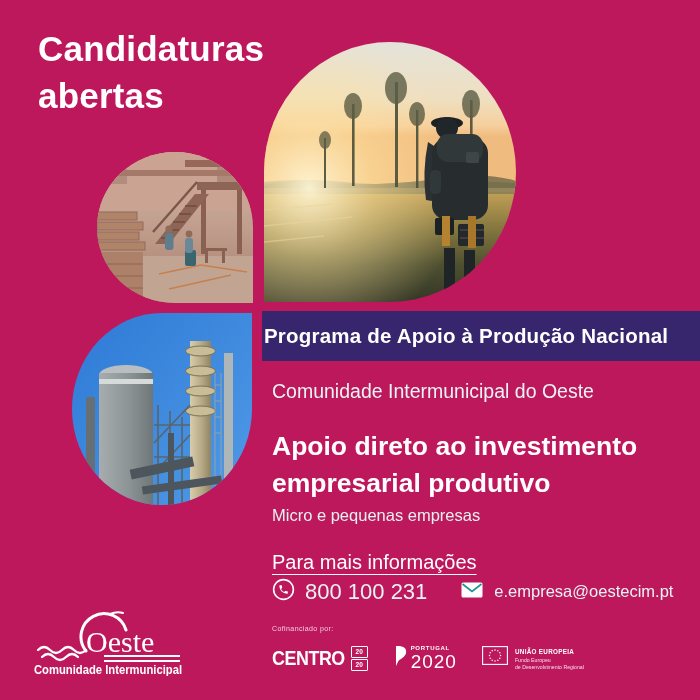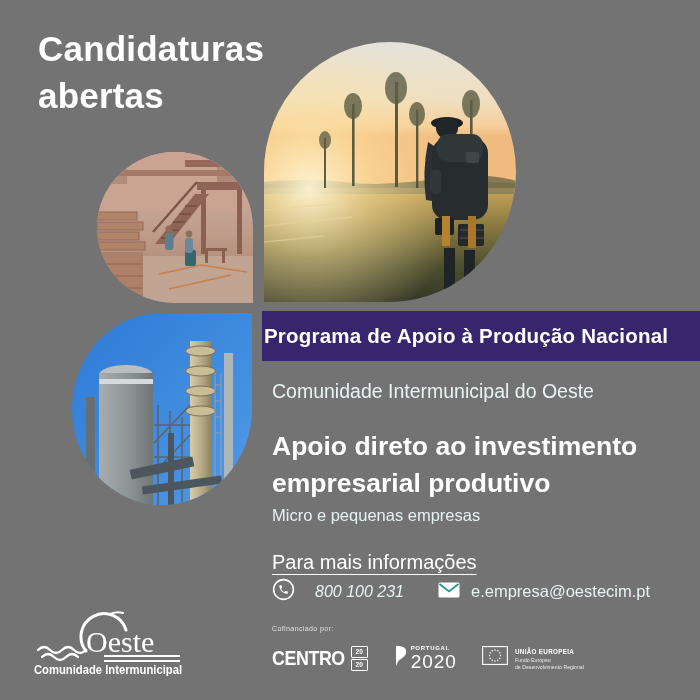--- a/index.html
+++ b/index.html
@@ -1,18 +1,18 @@
 <!DOCTYPE html>
 <html><head>
 <meta charset="utf-8">
 <style>
   html,body{margin:0;padding:0;background:#0c4b4d;}
   .poster{
     position:relative;width:700px;height:700px;overflow:hidden;
-    background:#737373;
+    background:#be185d;
     font-family:"Liberation Sans", sans-serif;
     color:#ffffff;
   }
   .abs{position:absolute;}
   .title{
     left:38px;top:26px;width:300px;
     font-size:35px;font-weight:bold;line-height:1.33;
     white-space:pre-line;letter-spacing:.2px;
   }
   .photo{overflow:hidden;}
@@ -26,21 +26,21 @@
     font-size:20.5px;font-weight:bold;letter-spacing:.2px;
   }
   .org{left:272px;top:380px;font-size:19.5px;font-weight:normal;color:#eaf4f4;}
   .heading{left:272px;top:428px;font-size:26.5px;font-weight:bold;line-height:1.38;white-space:pre-line;}
   .target{left:272px;top:506px;font-size:16.5px;color:#e6f1f1;}
   .info-label{
     left:272px;top:551px;font-size:20px;
     text-decoration:underline;text-underline-offset:5px;text-decoration-thickness:1px;
   }
   .contact{left:272px;top:578px;display:flex;align-items:center;}
-  .contact .num{margin-left:20px;font-size:16px;color:#e9f3f3;font-style:italic;}
+  .contact .num{margin-left:10px;font-size:22px;color:#e9f3f3;}
   .contact .mail-ic{margin-left:34px;}
   .contact .mail{margin-left:11px;font-size:16.5px;color:#e9f3f3;}
   .oeste{left:32px;top:610px;width:152px;height:66px;}
   .cofin{left:272px;top:625px;font-size:7px;letter-spacing:.4px;color:rgba(255,255,255,.78);}
   .logos{left:272px;top:643px;display:flex;align-items:center;gap:25px;height:30px;}
   .centro{display:flex;align-items:center;gap:3px;}
   .centro .cword{font-size:21px;font-weight:bold;letter-spacing:-.5px;transform:scaleX(.85);transform-origin:left center;}
   .centro .cboxes{display:flex;flex-direction:column;gap:1px;margin-left:-10px;}
   .centro .cbox{width:15px;height:10px;border:1.2px solid #fff;border-radius:1px;
     display:flex;align-items:center;justify-content:center;font-size:6.5px;font-weight:bold;}

